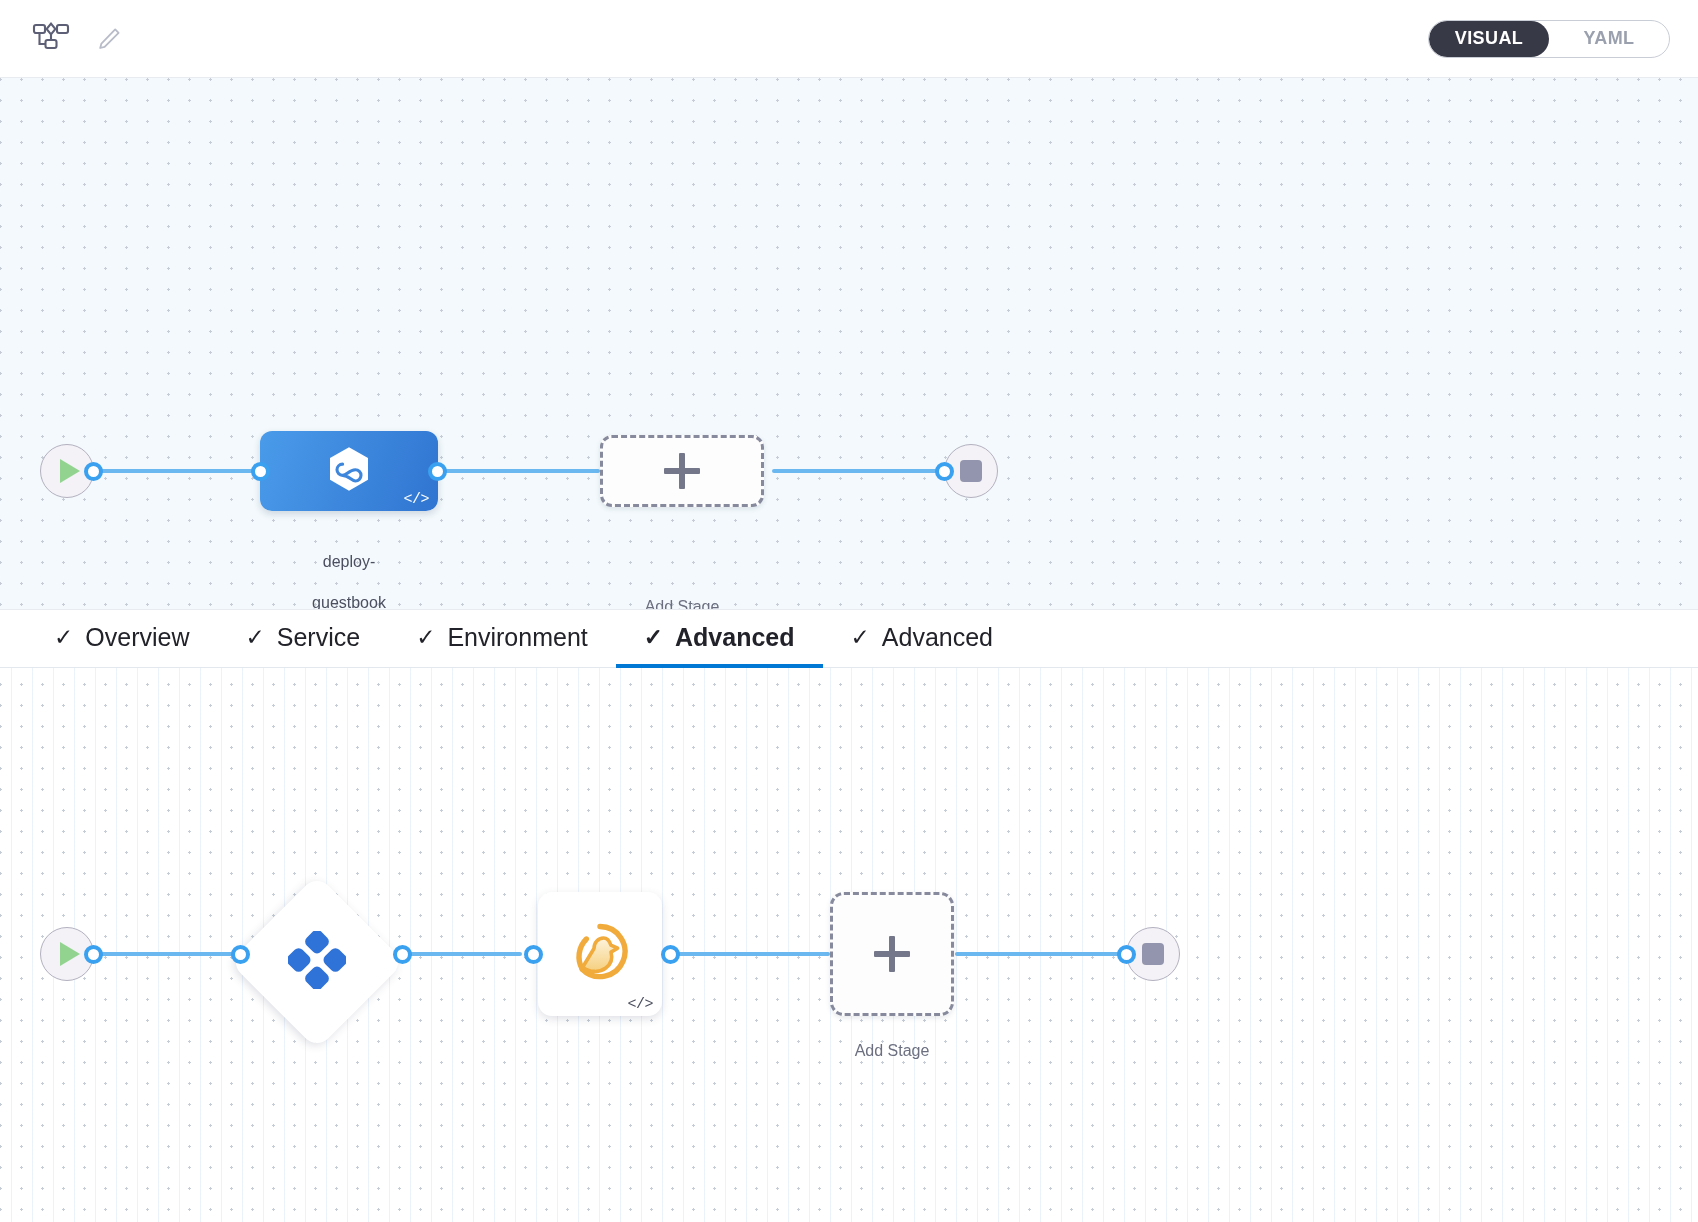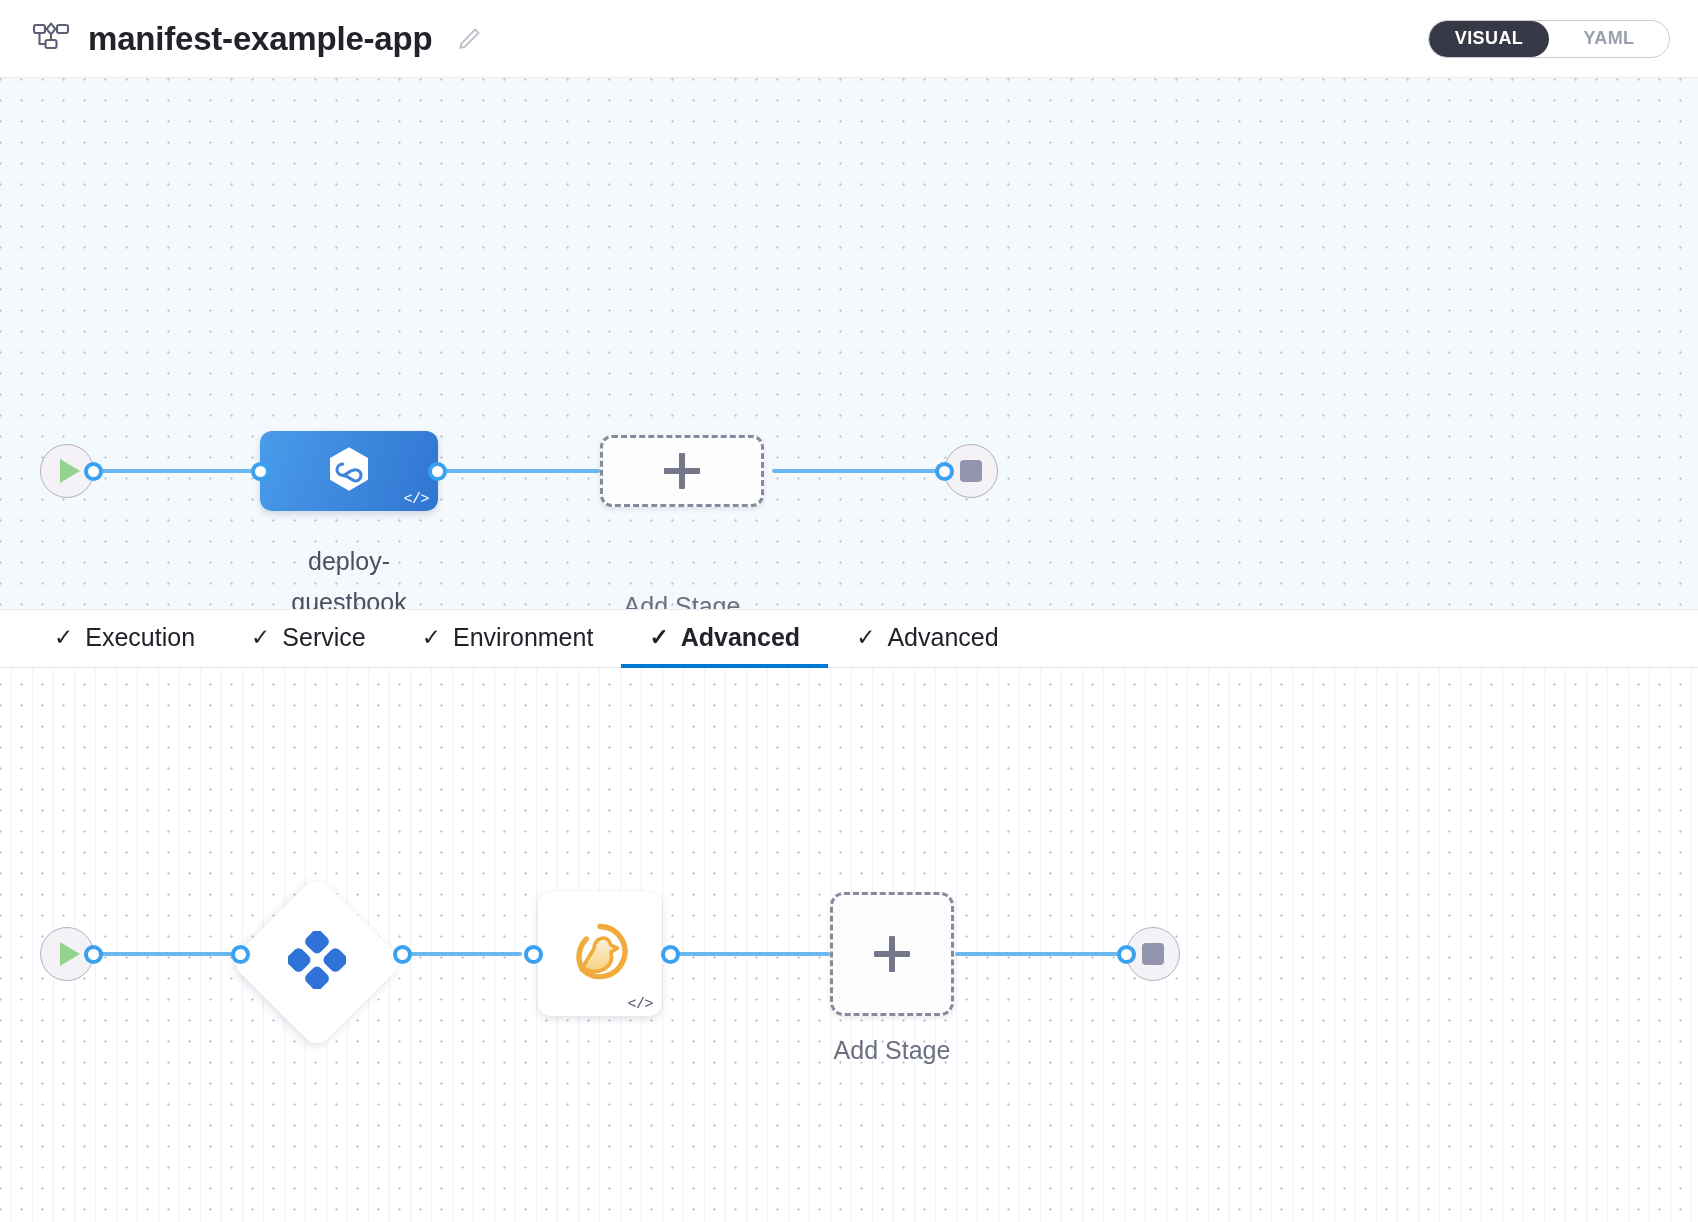--- a/index.html
+++ b/index.html
@@ -237,21 +237,21 @@
     position: absolute;
     left: 50%; top: 50%;
     transform: translate(-50%, -54%);
     width: 62px; height: 62px;
   }
 
   
   .caption {
     position: absolute;
     text-align: center;
-    font-size: 25px;
+    font-size: 16px;
     line-height: 41px;
     color: #4b4f60;
     white-space: pre-line;
     pointer-events: none;
   }
   .caption.muted { color: #6b6f80; }
 </style>
 </head>
 <body>
 
@@ -262,21 +262,20 @@
         <rect x="4" y="7" width="11" height="8" rx="2"></rect>
         <rect x="27" y="7" width="11" height="8" rx="2"></rect>
         <rect x="15.5" y="22" width="11" height="8" rx="2"></rect>
         <path d="M21 5.6 L25.4 11 L21 16.4 L16.6 11 Z"></path>
         <path d="M16.6 11 H15"></path>
         <path d="M25.4 11 H27"></path>
         <path d="M9.5 15 V26 H15.5"></path>
         <path d="M21 16.4 V22"></path>
       </svg>
     </span>
-    <span class="page-title">manifest-example-app</span>
     <span class="edit-icon">
       <svg viewBox="0 0 26 26" width="26" height="26" fill="none" stroke="#b8bcc8" stroke-width="1.8" stroke-linecap="round" stroke-linejoin="round">
         <path d="M19.2 3.4 L22.6 6.8 L8.6 20.8 L4.2 22 L5.4 17.6 Z"></path>
       </svg>
     </span>
   </div>
   <div class="header-right">
     <div class="mode-toggle">
       <button class="mode-btn active">VISUAL</button>
       <button class="mode-btn">YAML</button>
@@ -316,21 +315,21 @@
 
   <div class="port" style="left:935px; top:384px; z-index:3;"></div>
   <div class="terminal" style="left:944px; top:366px;">
     <span class="stop-sq"></span>
   </div>
 </div>
 
 <div class="tab-bar">
   <div class="tab">
     <span class="check">✓</span>
-    <span>Execution</span>
+    <span>Overview</span>
   </div>
   <div class="tab">
     <span class="check">✓</span>
     <span>Service</span>
   </div>
   <div class="tab">
     <span class="check">✓</span>
     <span>Environment</span>
   </div>
   <div class="tab active">

